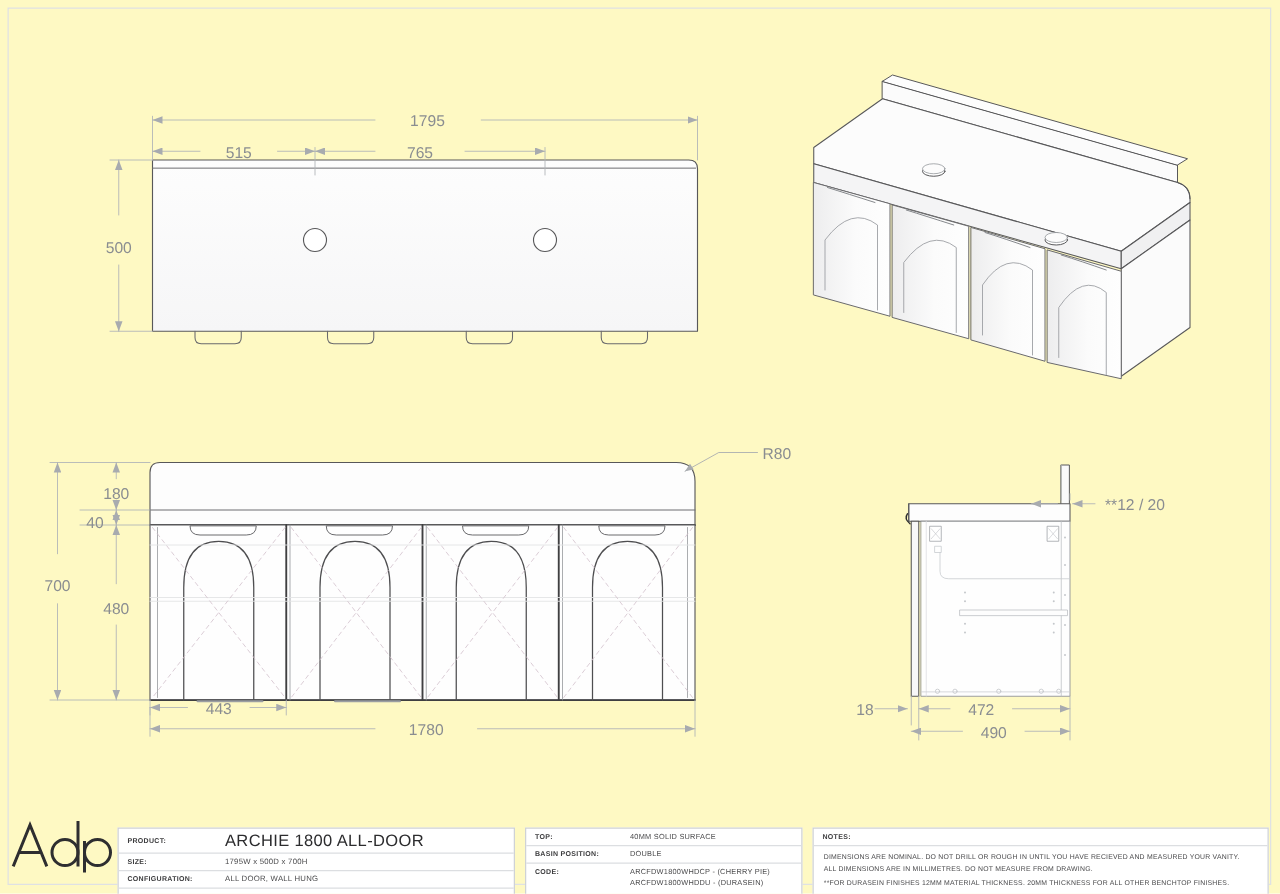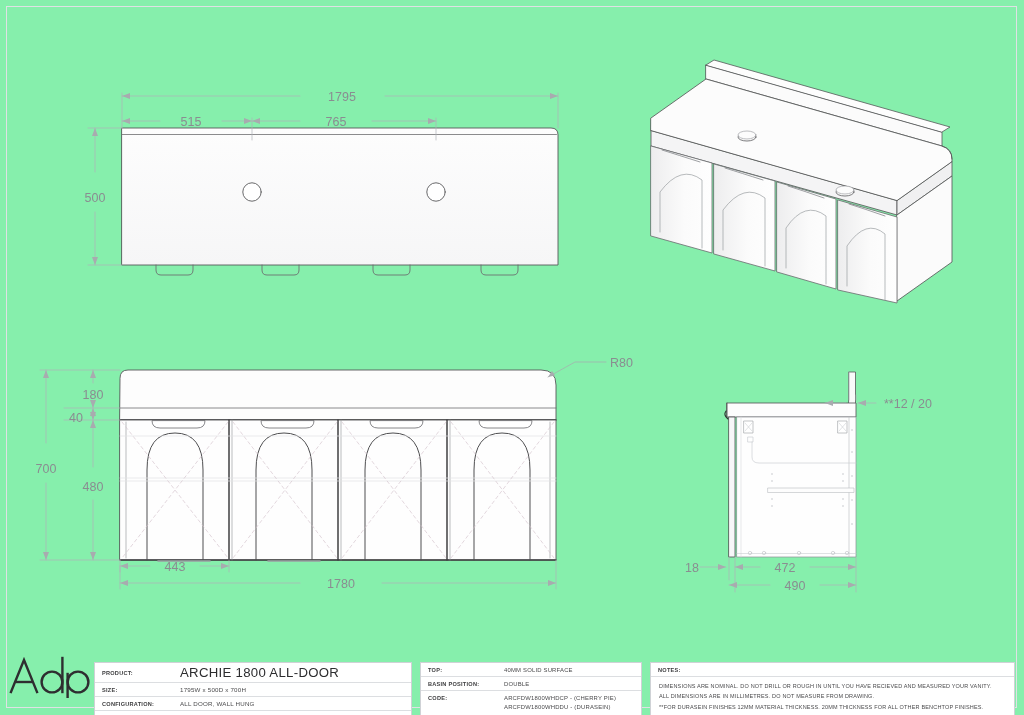--- a/index.html
+++ b/index.html
@@ -2,21 +2,21 @@
 <html><head>
 <meta charset="utf-8">
 <title>ADP Archie 1800 All-Door Technical Drawing</title>
 <style>
   html,body{margin:0;padding:0;background:#ffffff;}
   body{
     width:1024px;height:715px;overflow:hidden;
     font-family:"Liberation Sans","DejaVu Sans",sans-serif;
     color:#3a3a3c;
   }
-  #sheet{position:relative;width:1024px;height:715px;background:#86efac;}
+  #sheet{position:relative;width:1024px;height:715px;background:#fef9c3;}
   #border{position:absolute;left:6px;top:6px;width:1011px;height:702px;
           border:1px solid #dfe1e4;box-sizing:border-box;}
   svg.layer{position:absolute;left:0;top:0;width:1024px;height:715px;overflow:visible;}
 
   
   .tb{position:absolute;box-sizing:border-box;}
   #titleblock{left:8px;top:656px;width:943px;height:72px;}
   .tbox{position:absolute;box-sizing:border-box;border:1px solid #cfd2d6;background:#fff;}
   .trow{display:flex;align-items:center;box-sizing:border-box;border-bottom:1px solid #dcdee1;}
   .trow:last-child{border-bottom:none;}

